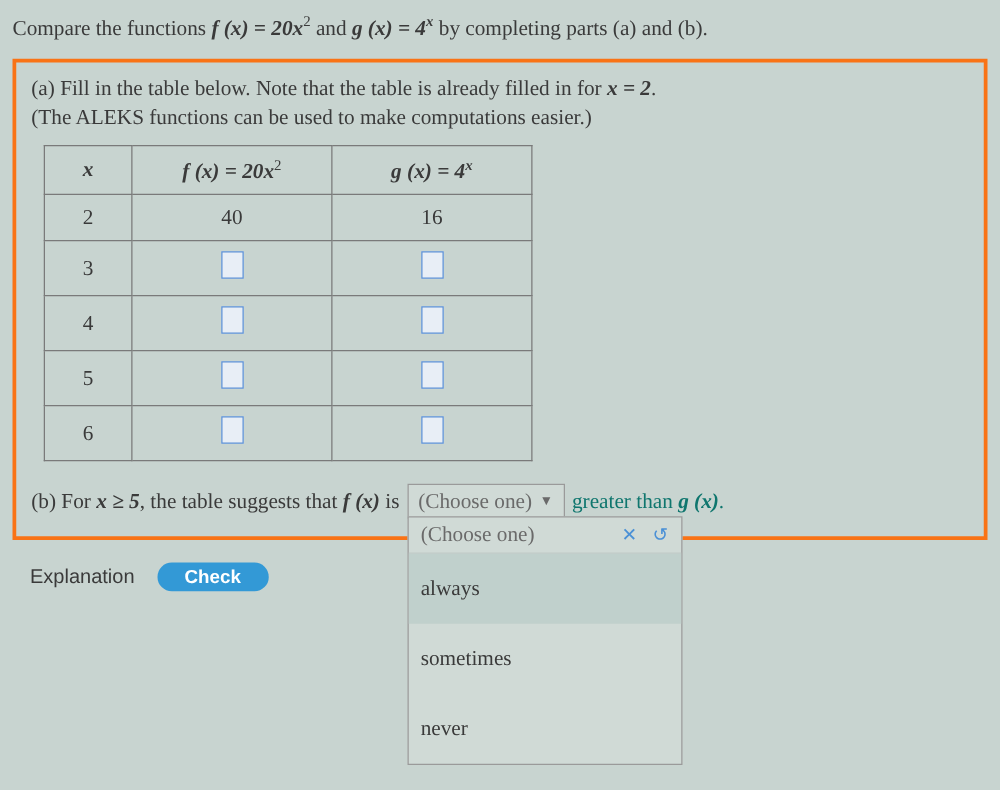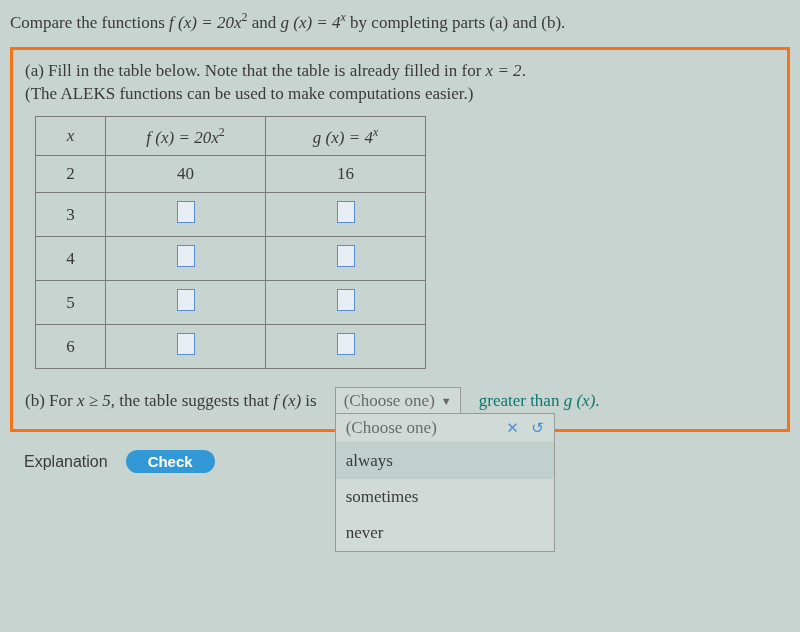--- a/index.html
+++ b/index.html
@@ -39,21 +39,21 @@
     .cell-input {
       display: inline-block;
       width: 18px;
       height: 22px;
       border: 1px solid #5a8ed4;
       background: #e8eef6;
     }
     .part-b-row {
       display: flex;
       align-items: baseline;
-      gap: 18px;
+      gap: 6px;
       flex-wrap: wrap;
     }
     .dropdown-wrapper {
       position: relative;
       display: inline-block;
     }
     .dropdown-toggle {
       border: 1px solid #9a9a9a;
       padding: 3px 8px;
       color: #6a6a6a;
@@ -80,21 +80,21 @@
       color: #6a6a6a;
       border-bottom: 1px solid #bfc9c6;
     }
     .dropdown-header .reset-icon, .dropdown-header .close-icon {
       color: #4a90d6;
       font-size: 15px;
       cursor: pointer;
     }
     .dropdown-header .close-icon { margin-right: 8px; }
     .dropdown-item {
-      padding: 8px 10px;
+      padding: 18px 10px;
       color: #3a3a3a;
       cursor: pointer;
     }
     .dropdown-item.highlight { background: #c0d0cc; }
     .trailing-text { color: #0f766e; }
     .button-row {
       display: flex;
       gap: 18px;
       align-items: center;
       padding: 18px 20px 4px;
@@ -109,21 +109,21 @@
       background: #3399d6;
       color: #fff;
       border-radius: 18px;
       padding: 3px 22px;
       font-family: Arial, sans-serif;
       font-size: 15px;
       font-weight: 600;
       cursor: pointer;
     }
     sup { font-size: 0.7em; }
-    .ital { font-style: italic; }
+    .ital { font-style: italic; font-weight: bold; }
   </style>
 </head>
 <body>
 
 <div class="question-text">
   <span>Compare the functions </span>
   <span class="ital">f (x) = 20x</span><sup>2</sup>
   <span> and </span>
   <span class="ital">g (x) = 4</span><sup class="ital">x</sup>
   <span> by completing parts (a) and (b).</span>

